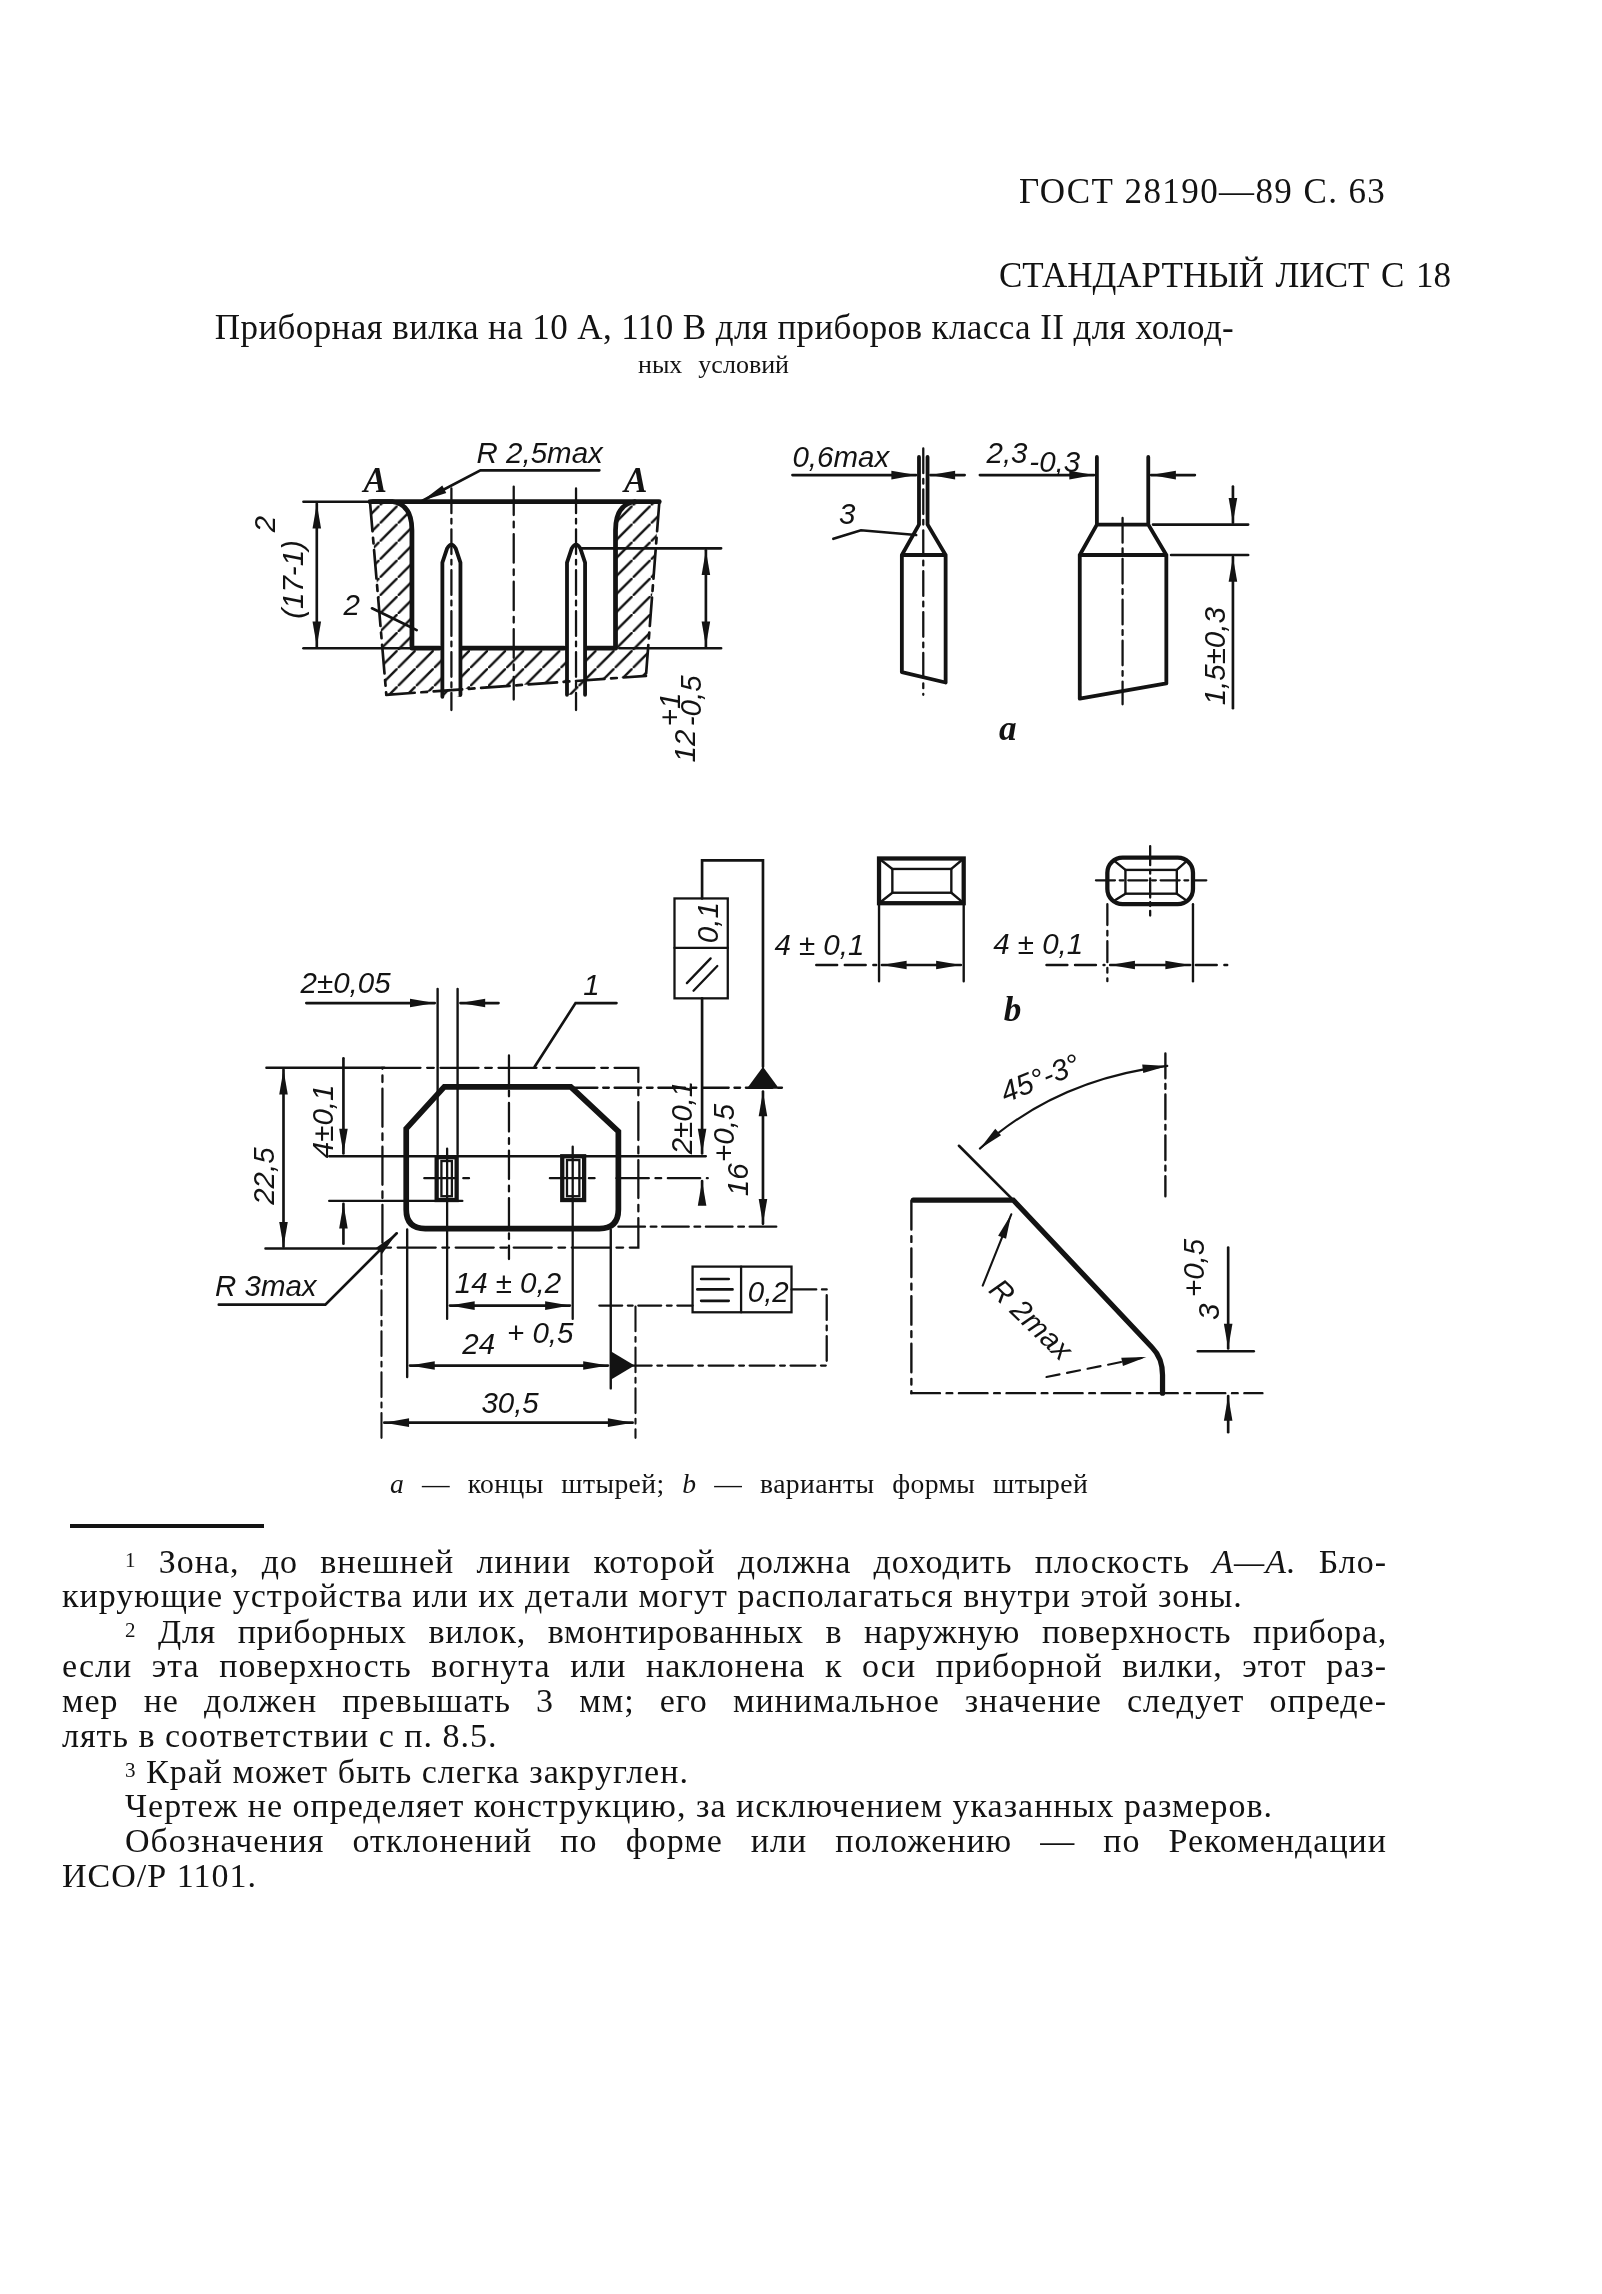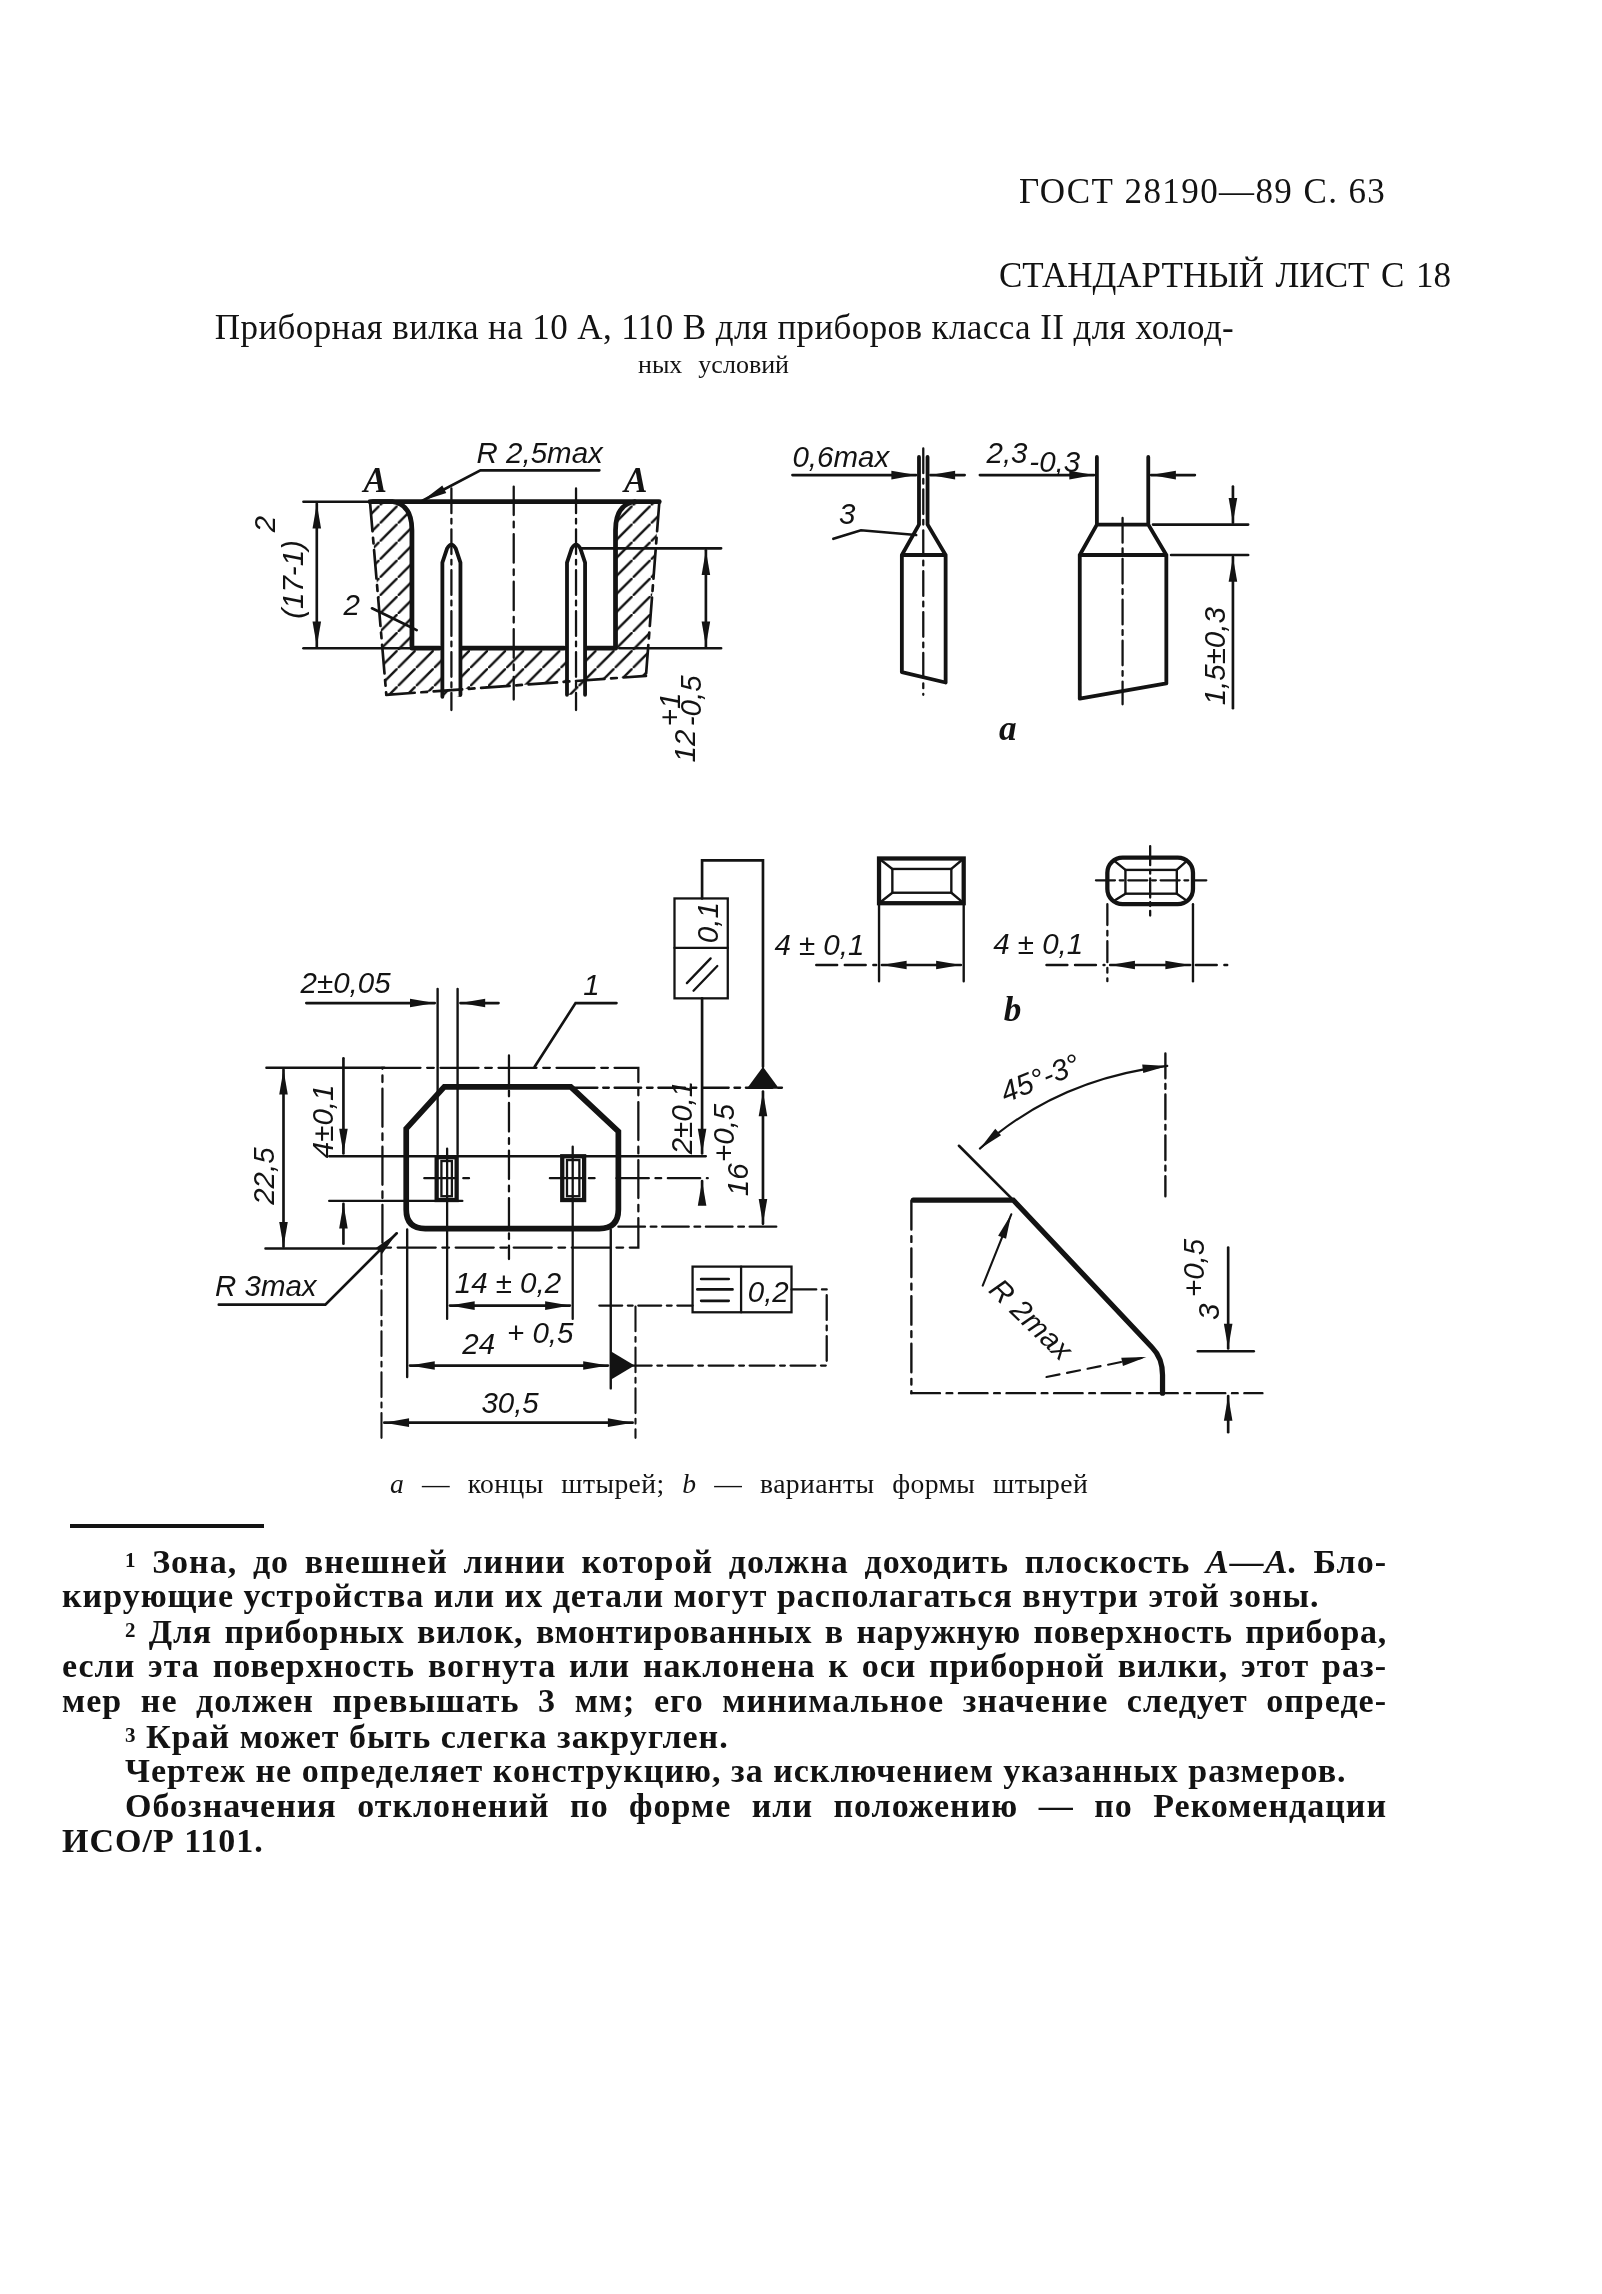--- a/index.html
+++ b/index.html
@@ -240,24 +240,25 @@
 <g transform="translate(1281,1388) rotate(-90)">
       <text class="dim" x="0" y="0" font-size="31">3</text>
       <text class="dim" x="24" y="-15" font-size="21">+0,5</text>
     </g>
 </svg>
 
 <div class="abs" style="top:1468px;left:15px;width:1448px;text-align:center;font-size:27.6px;word-spacing:10.5px;letter-spacing:0.4px;white-space:nowrap"><i>a</i> — концы штырей; <i>b</i> — варианты формы штырей</div>
 
 <div class="abs" style="top:1524px;left:70px;width:194px;height:3.8px;background:#131313"></div>
 
-<div class="abs" style="top:1543px;left:62px;width:1325px;font-size:34px;font-weight:bold;line-height:35px;letter-spacing:1px">
+<div class="abs" style="top:1543px;left:62px;width:1325px;font-size:34px;font-weight:normal;line-height:35px;letter-spacing:1px">
 <div class="jl ind"><sup>1</sup> Зона, до внешней линии которой должна доходить плоскость <i>А—А.</i> Бло-</div>
 <div class="fl">кирующие устройства или их детали могут располагаться внутри этой зоны.</div>
 <div class="jl ind" style="letter-spacing:0.7px"><sup>2</sup> Для приборных вилок, вмонтированных в наружную поверхность прибора,</div>
 <div class="jl">если  эта поверхность вогнута или наклонена к оси приборной вилки, этот раз-</div>
 <div class="jl">мер не должен  превышать 3 мм; его минимальное  значение следует опреде-</div>
+<div class="fl">лять в соответствии с п. 8.5.</div>
 <div class="fl ind"><sup>3</sup> Край может быть слегка закруглен.</div>
 <div class="fl ind">Чертеж не определяет  конструкцию, за исключением указанных размеров.</div>
 <div class="jl ind">Обозначения отклонений  по  форме или положению — по  Рекомендации</div>
 <div class="fl">ИСО/Р 1101.</div>
 </div>
 
 
 </body></html>

